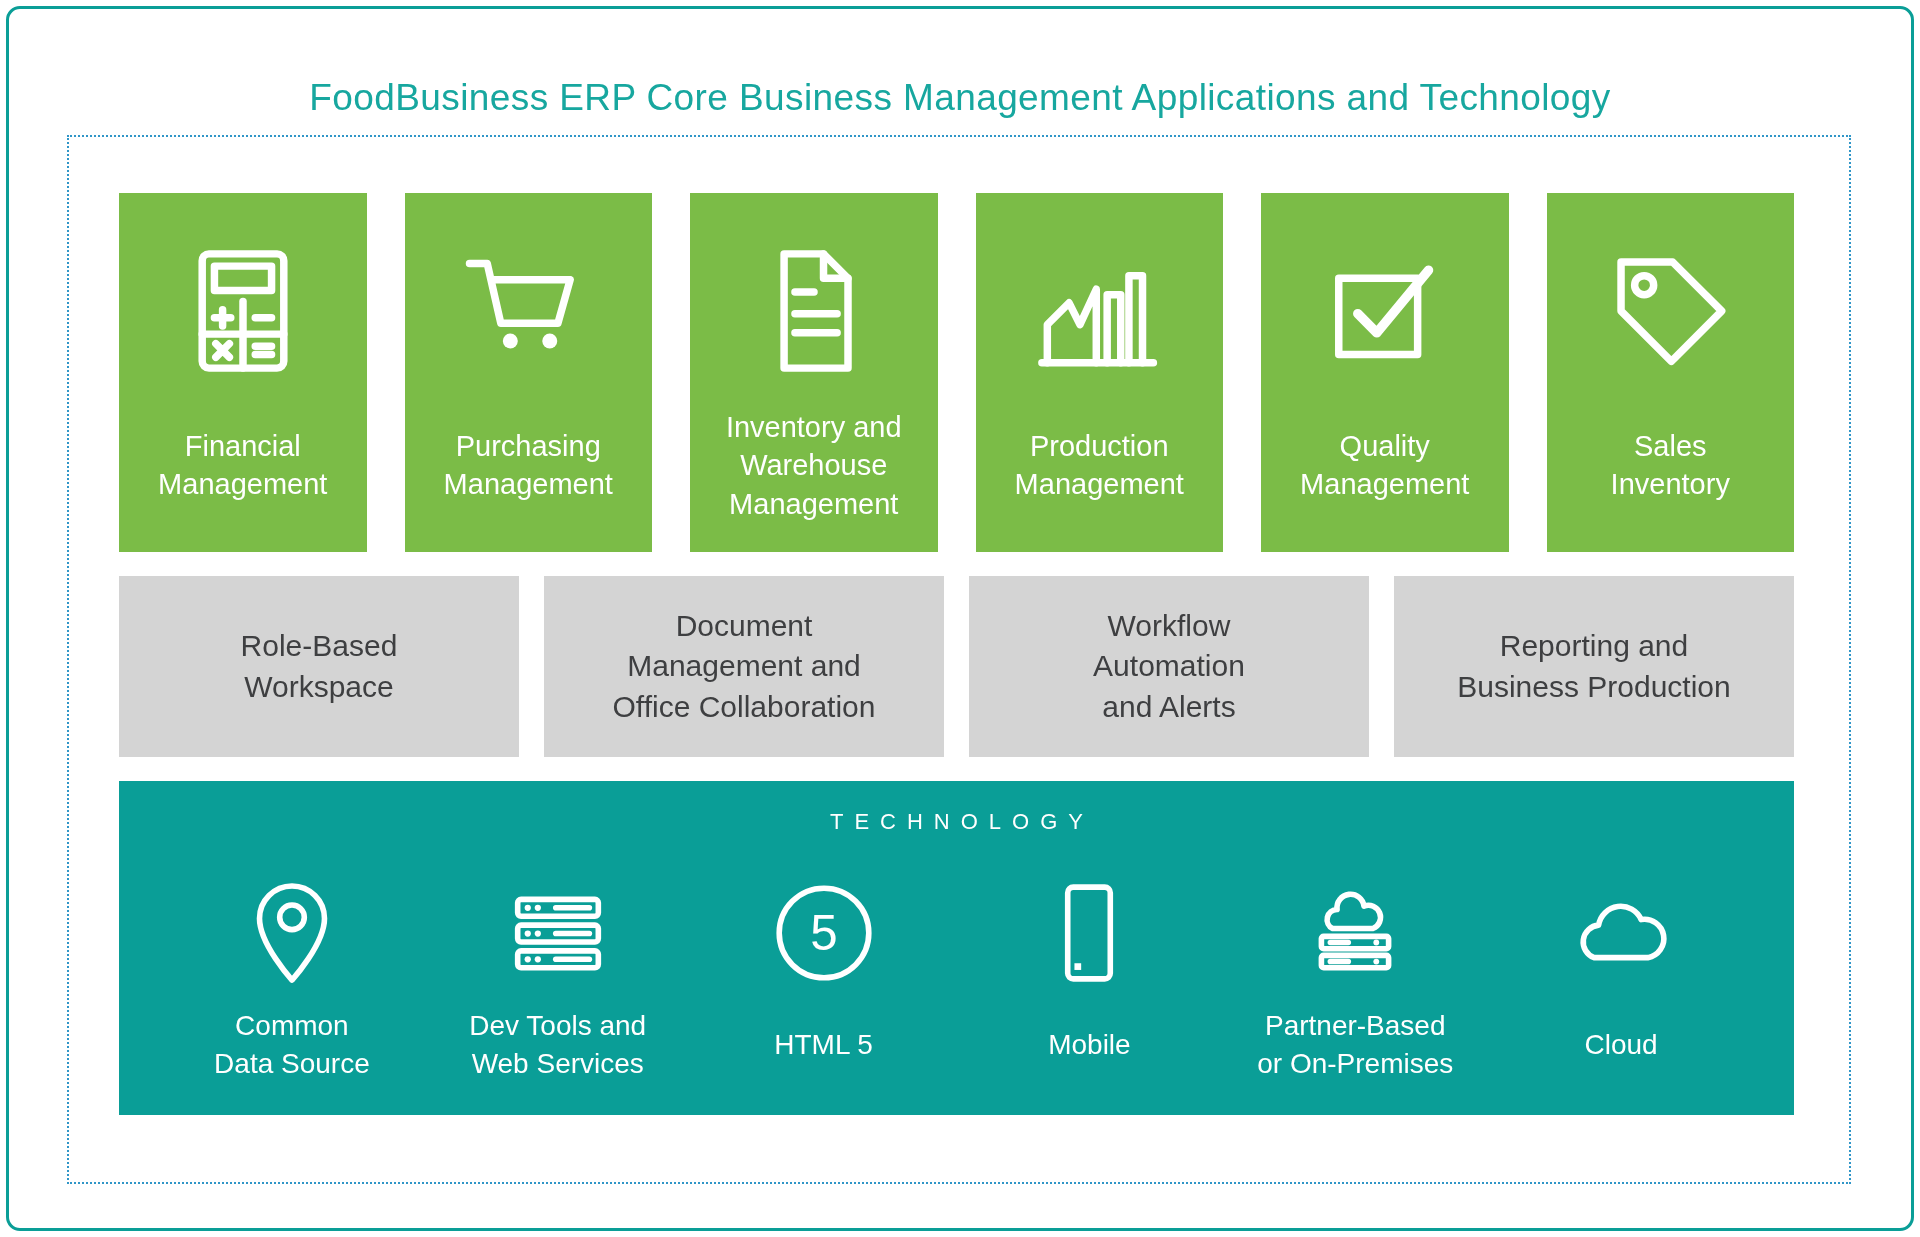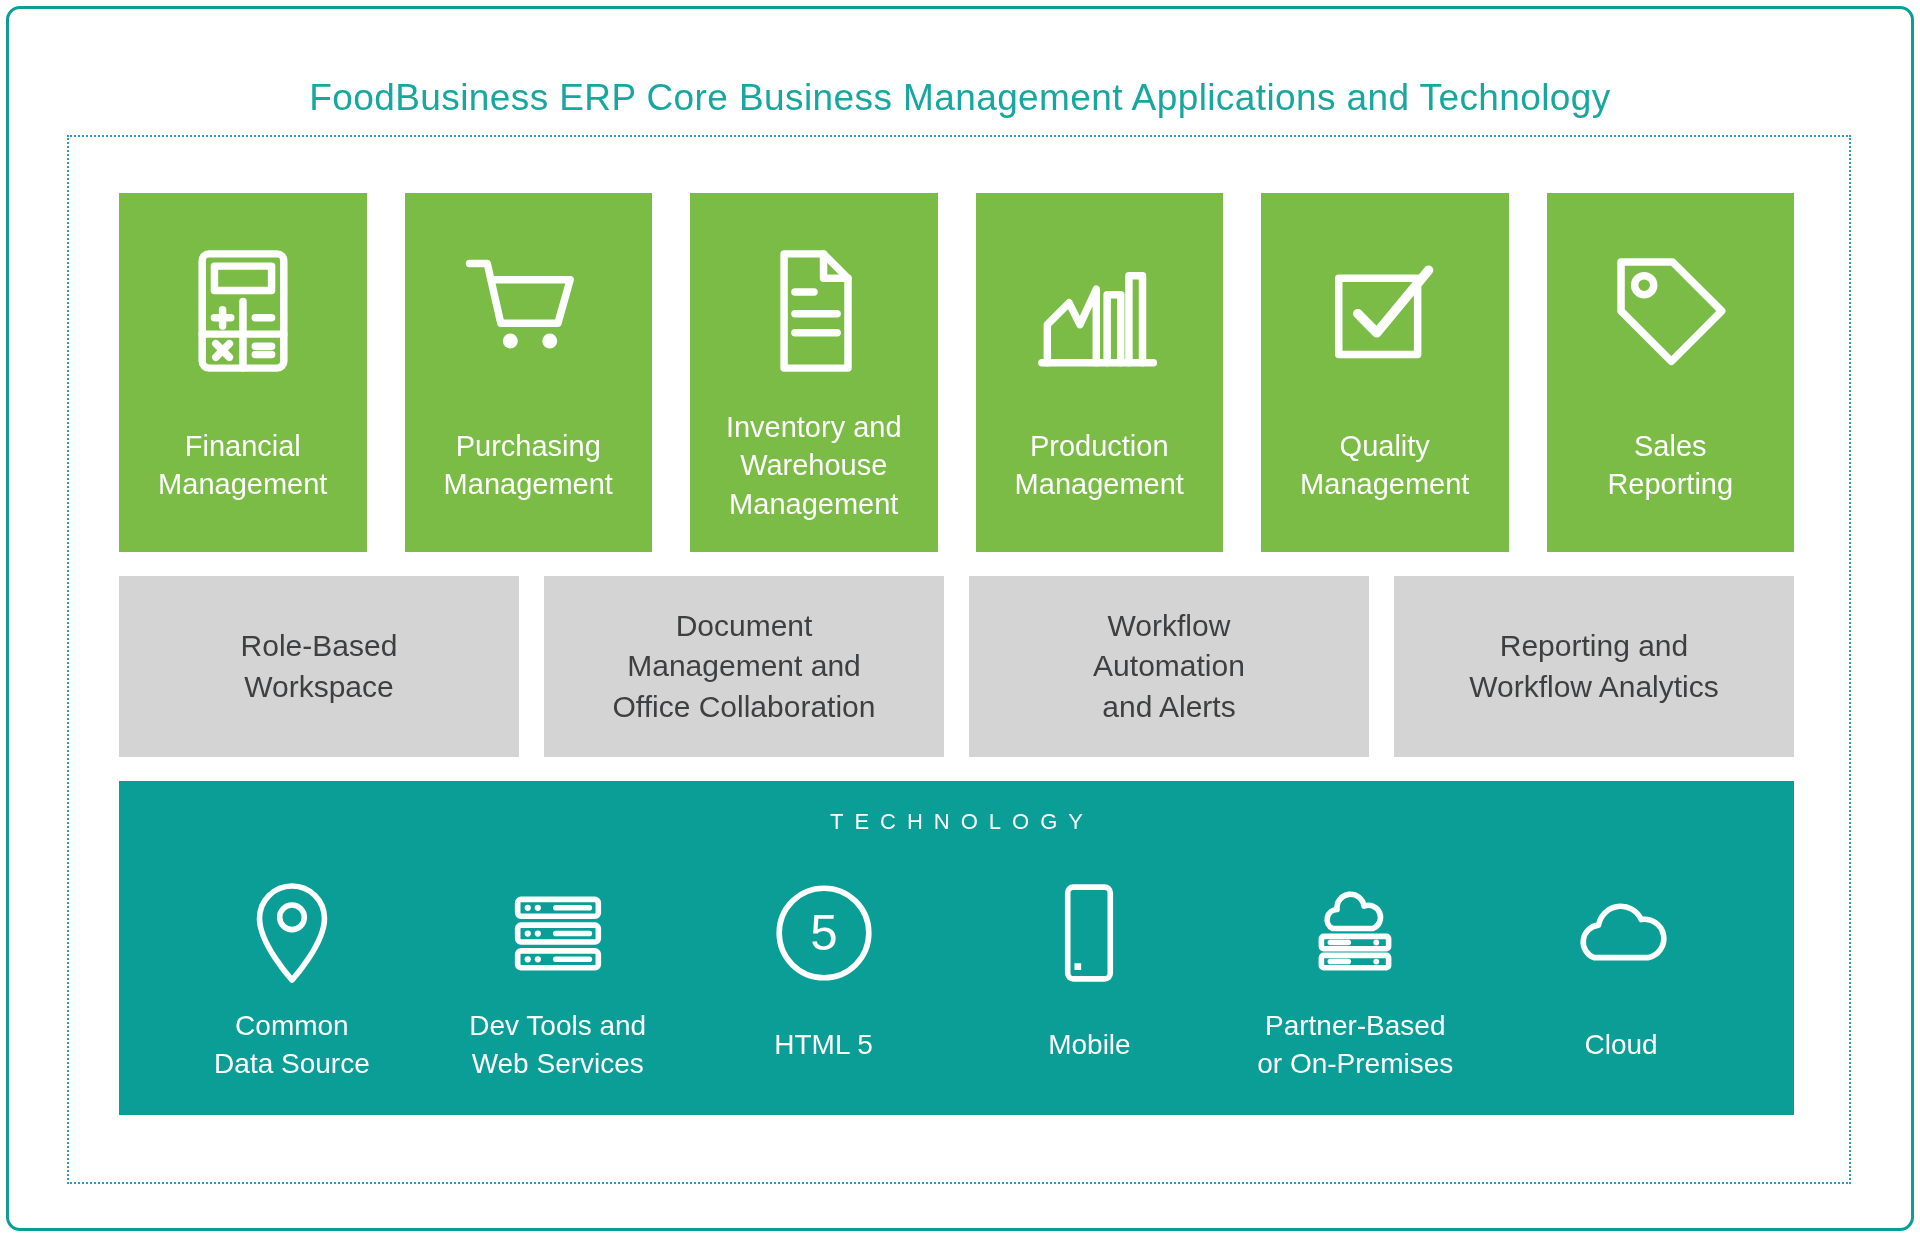--- a/index.html
+++ b/index.html
@@ -181,36 +181,36 @@
     </div>
 
     <div class="app-box">
       <span class="app-icon">
         <svg viewBox="0 0 100 100" width="136" height="136">
           <path class="st" d="M14 14 H52 L88 50 L51 87 L14 50 Z"></path>
           <circle class="st" cx="31" cy="31" r="7"></circle>
         </svg>
       </span>
       <div class="app-label">Sales
-Reporting</div>
+Inventory</div>
     </div>
 
   </div>
 
   <div class="mid-row">
     <div class="gray-box">Role-Based
 Workspace</div>
     <div class="gray-box">Document
 Management and
 Office Collaboration</div>
     <div class="gray-box">Workflow
 Automation
 and Alerts</div>
     <div class="gray-box">Reporting and
-Workflow Analytics</div>
+Business Production</div>
   </div>
 
   <div class="tech-panel">
     <div class="tech-heading">TECHNOLOGY</div>
 
     <div class="tech-items">
 
       <div class="tech-item">
         <span class="tech-icon">
           <svg viewBox="0 0 100 100" width="112" height="112">

